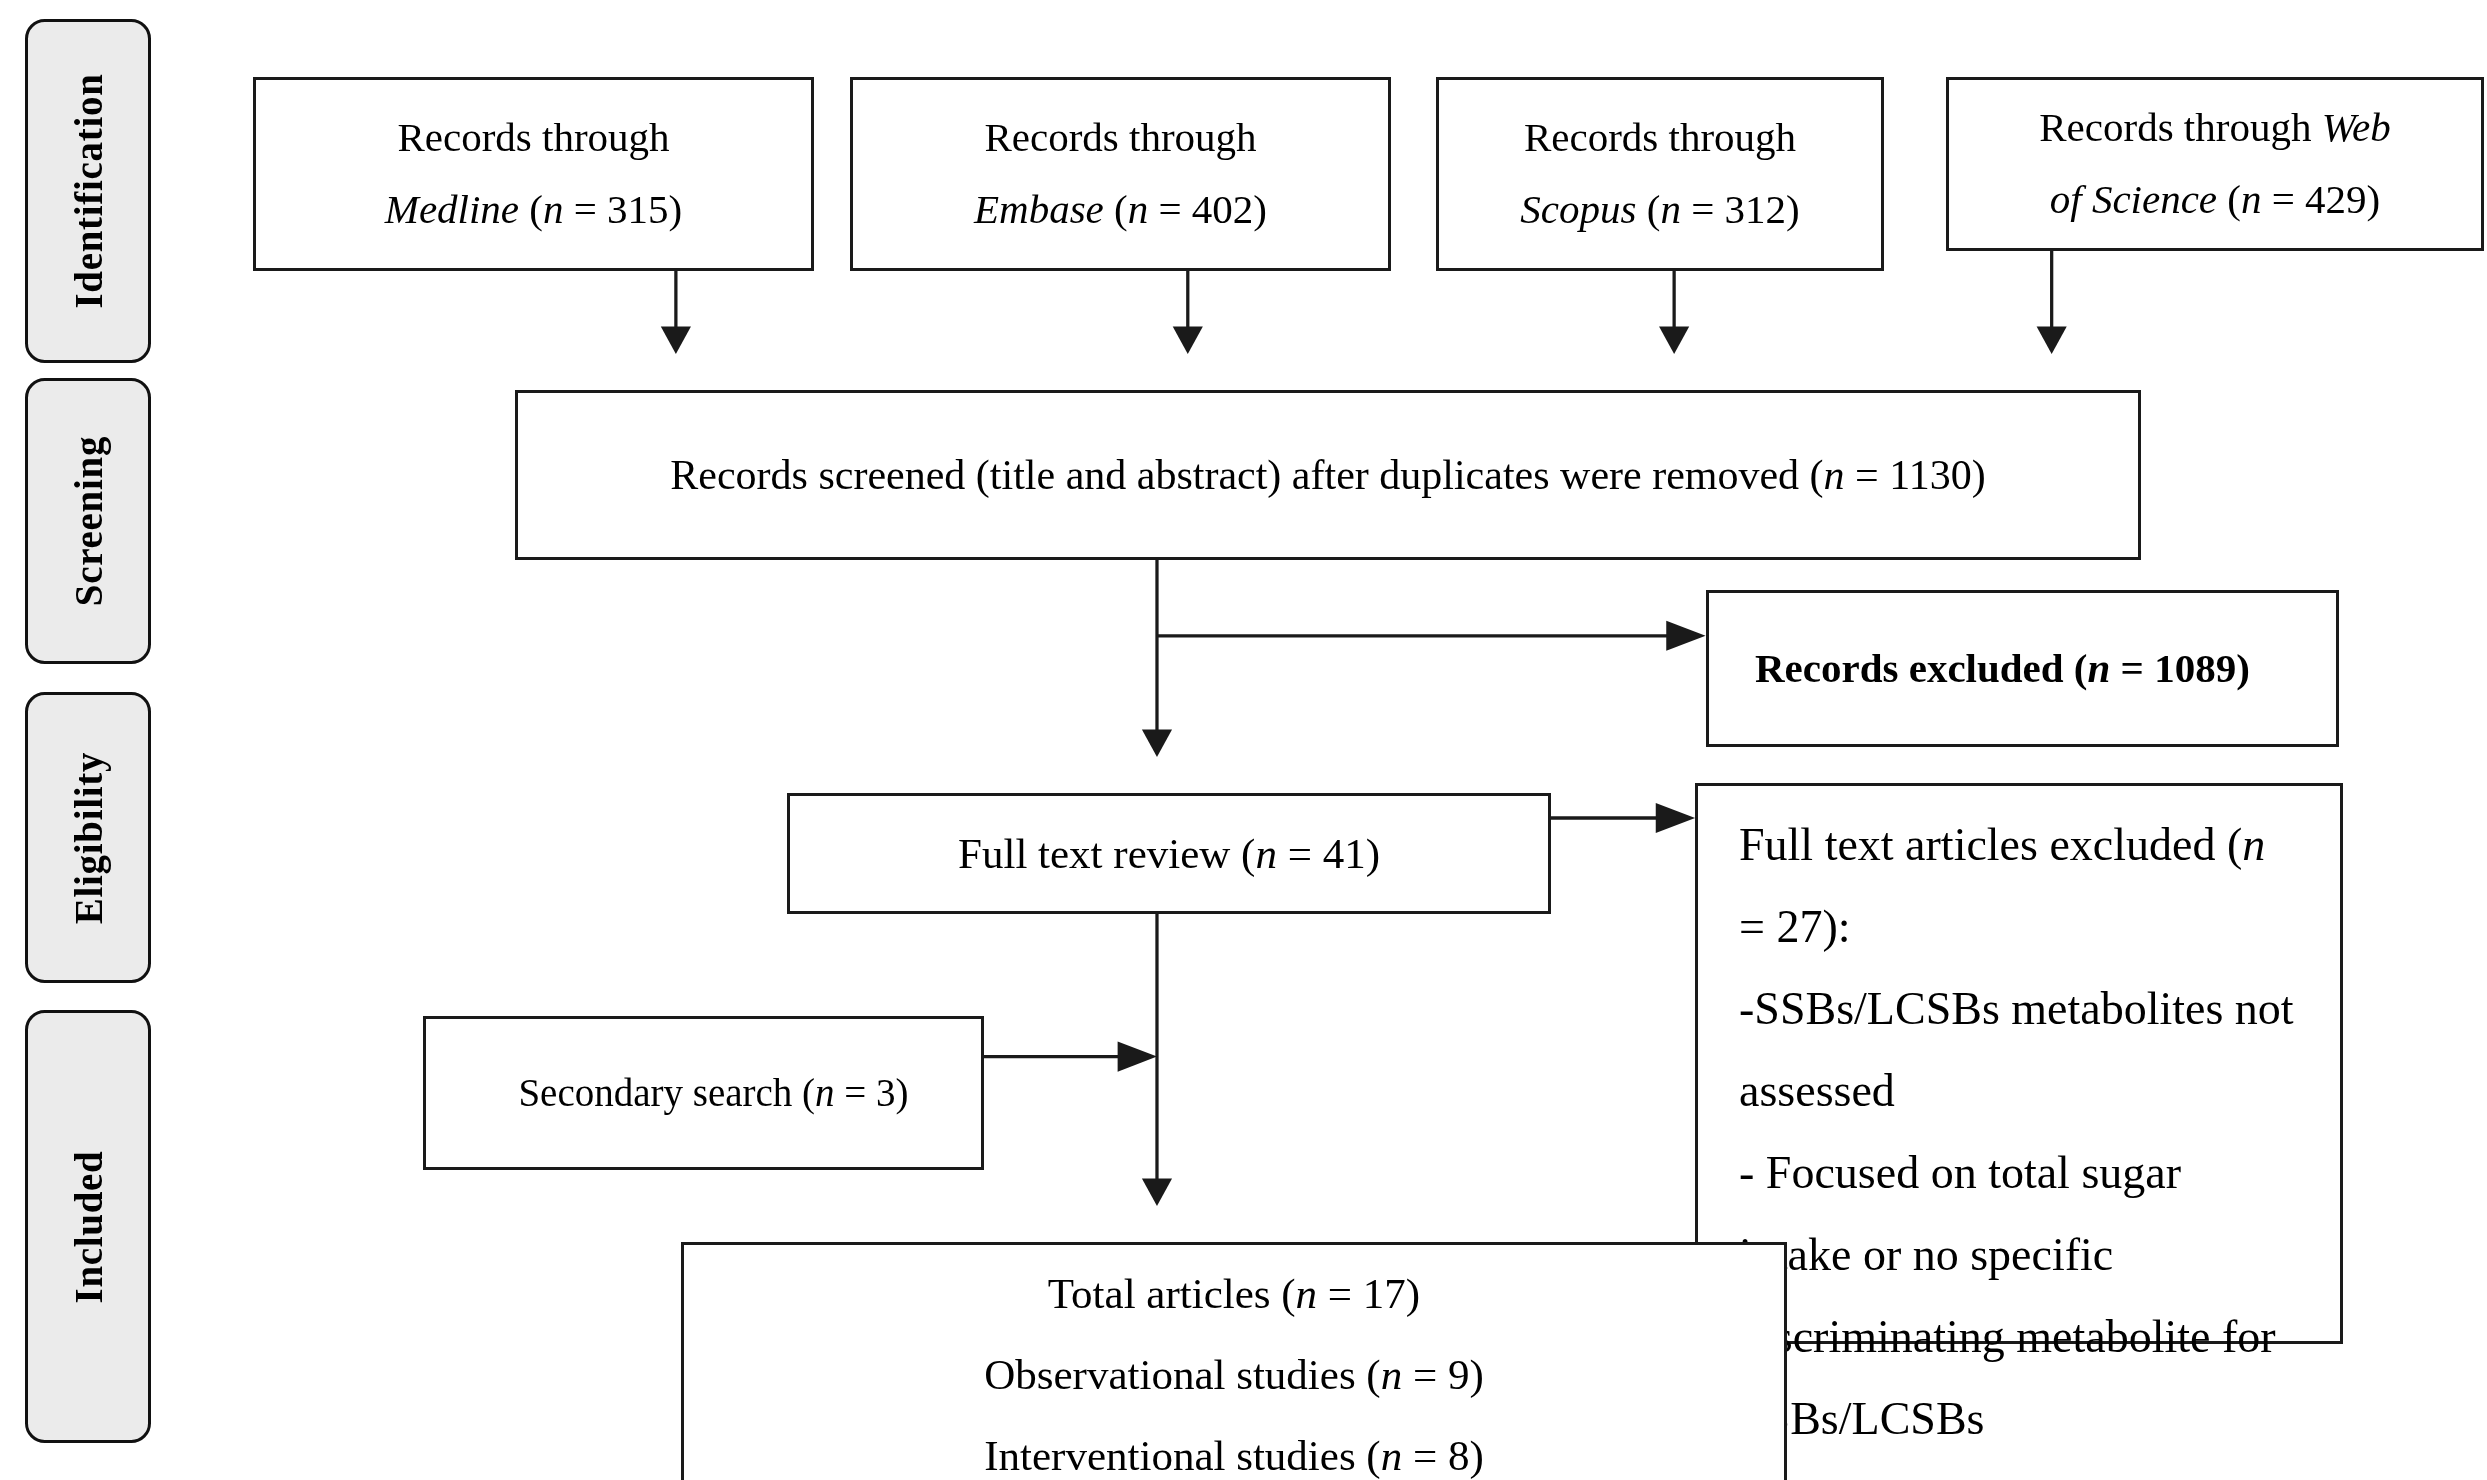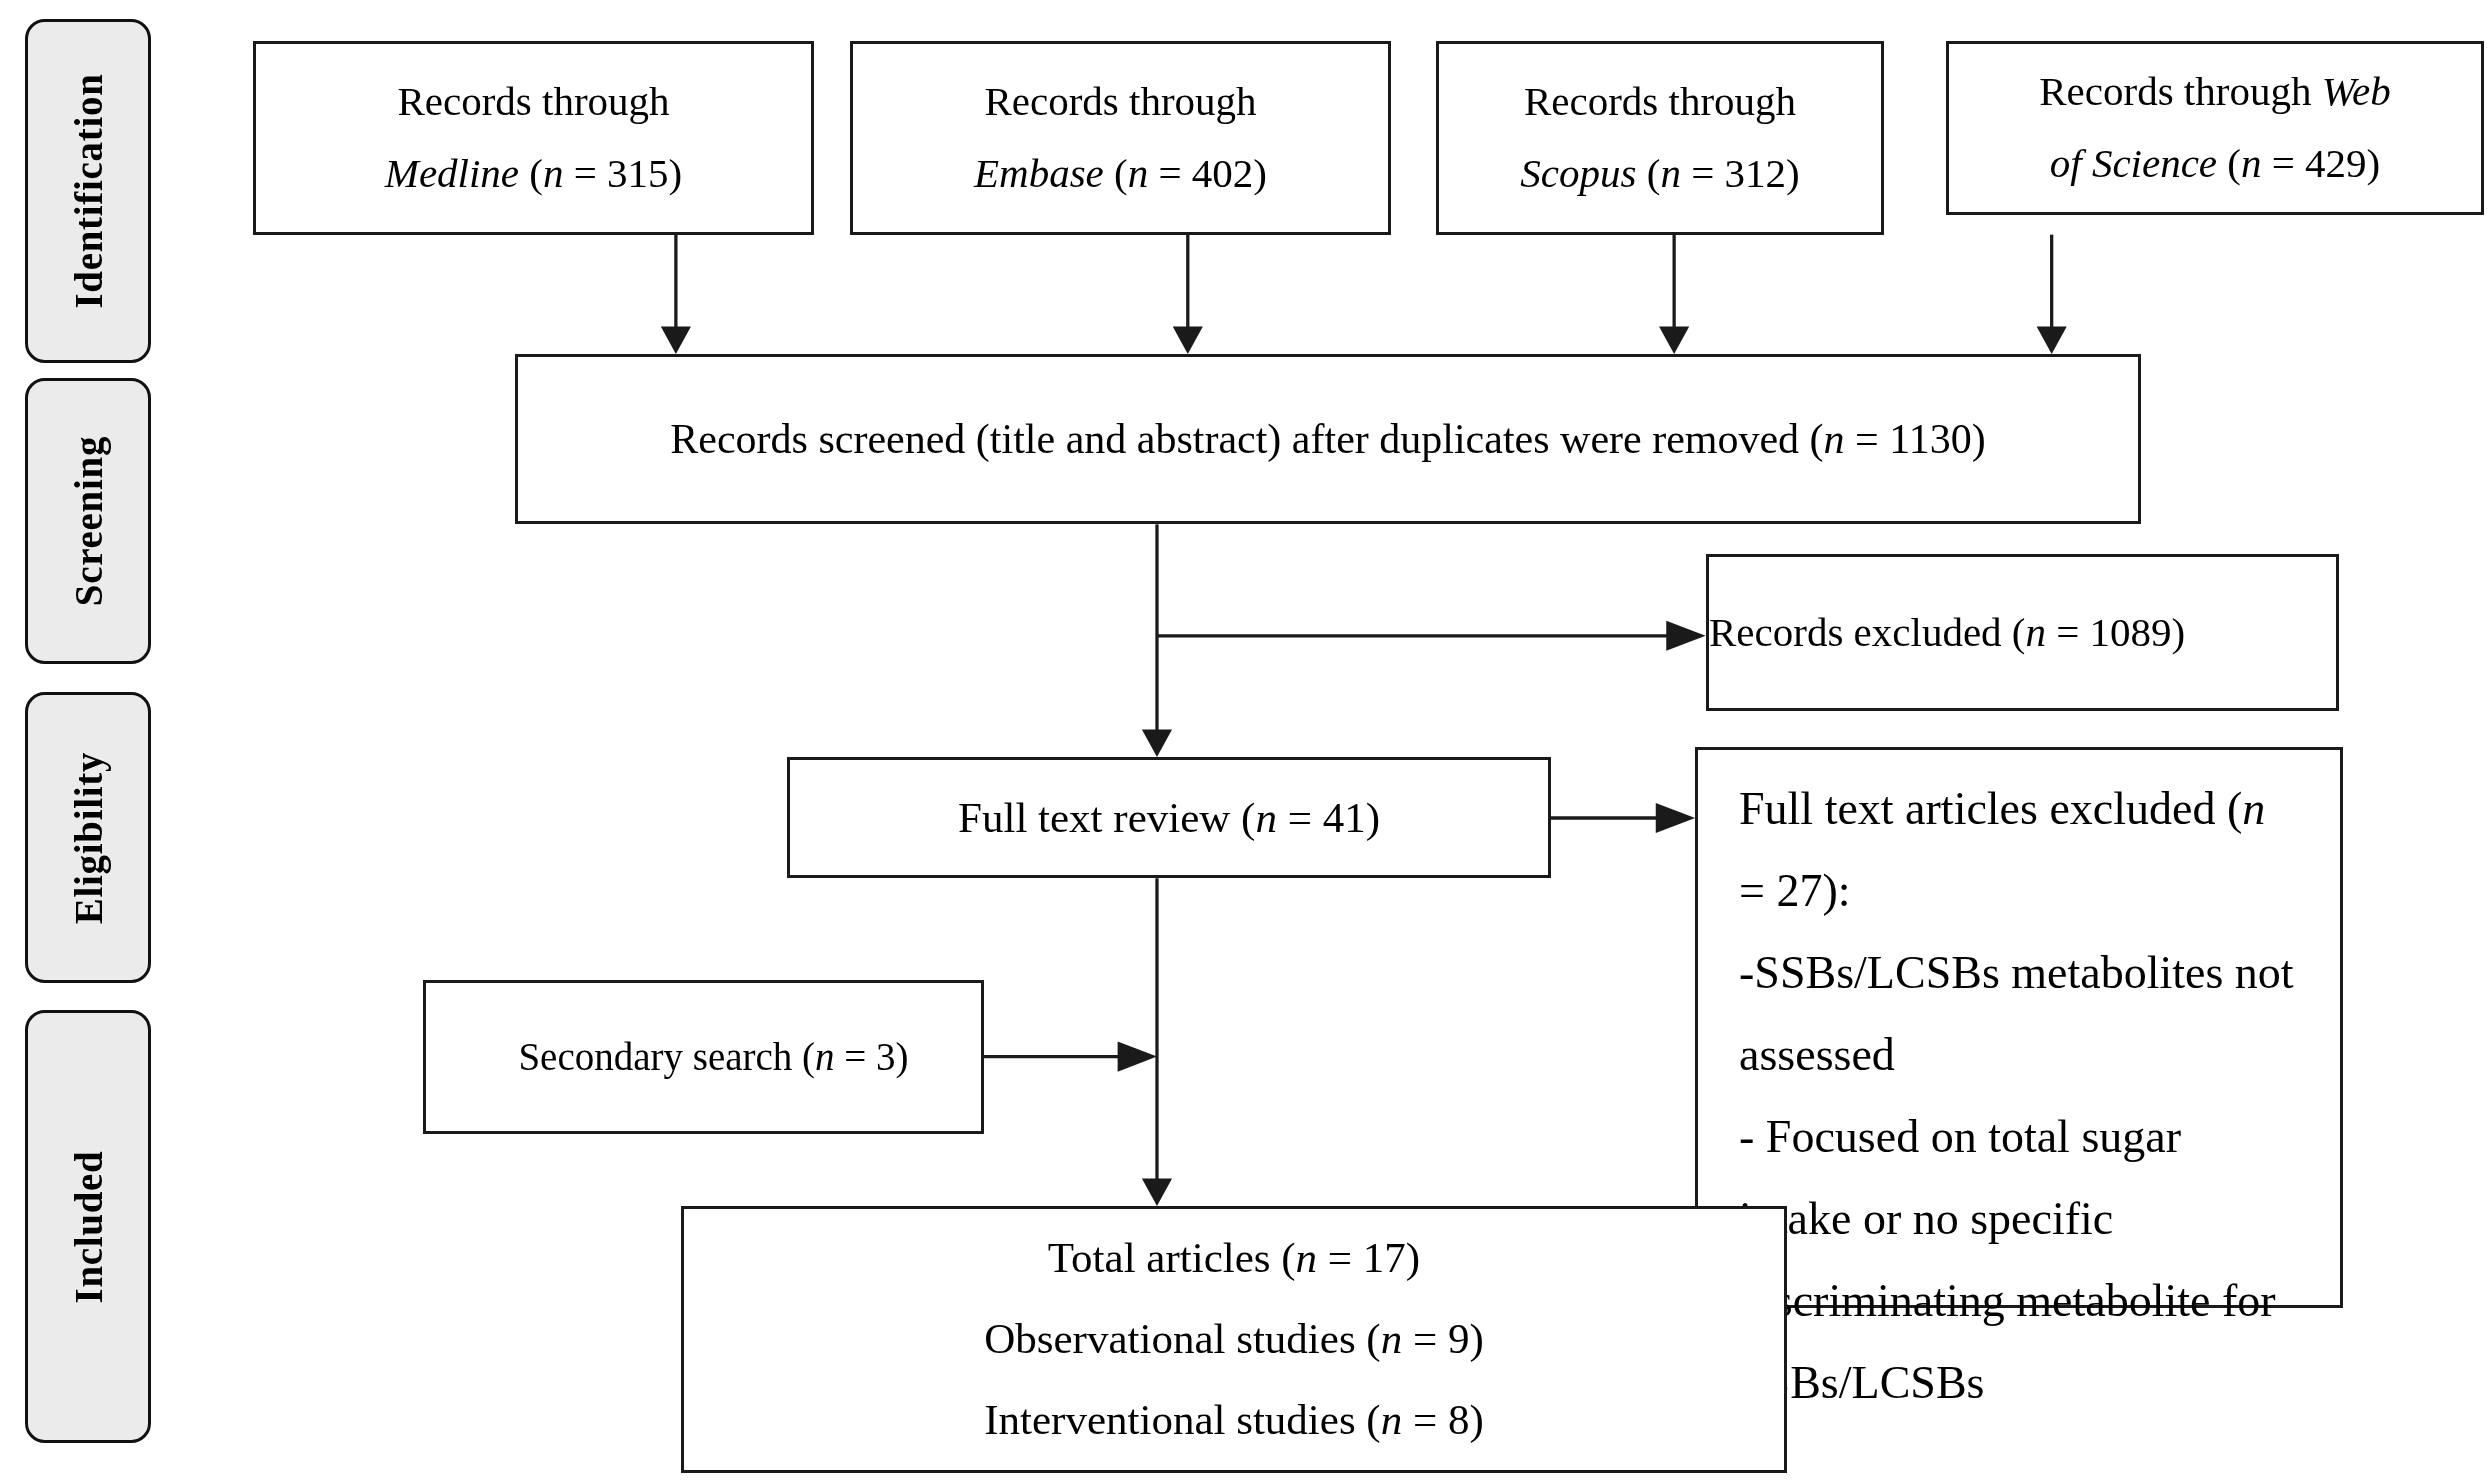--- a/index.html
+++ b/index.html
@@ -2,21 +2,21 @@
 <html style="font-size:10.5px"><head>
 <meta charset="utf-8">
 <style>
   html,body{margin:0;padding:0;background:#ffffff;}
   body{font-family:"Liberation Serif","DejaVu Serif",serif;color:#000;}
   .canvas{position:relative;width:2487px;height:1480px;background:#ffffff;overflow:hidden;}
   .connectors{position:absolute;left:0;top:0;width:2487px;height:1480px;}
   
   .node{position:absolute;box-sizing:border-box;border:3.3px solid #1a1a1a;background:#ffffff;
         display:flex;align-items:center;justify-content:center;text-align:center;
-        font-size:41px;line-height:1.75;}
+        font-size:41px;line-height:1.75;margin-top:36px;}
   .node em{font-style:italic;}
   .node.single{line-height:1.2;}
   .node.leftalign{justify-content:flex-start;text-align:left;}
   
   .stage{position:absolute;box-sizing:border-box;left:25px;width:126px;
          background:#ebebeb;border:3.9px solid #111111;border-radius:19.7px;}
   .stage-text{position:absolute;left:50%;top:50%;
               transform:translate(-50%,-50%) rotate(-90deg);
               white-space:nowrap;font-weight:bold;font-size:39px;letter-spacing:0.7px;}
 </style>
@@ -77,21 +77,21 @@
     <span>Records through<br><em>Scopus</em> (<em>n</em> = 312)</span>
   </div>
   <div class="node" style="left:1946px;top:41px;width:538px;height:174px;">
     <span>Records through <em>Web<br>of Science</em> (<em>n</em> = 429)</span>
   </div>
 
   <div class="node single" style="left:515px;top:354px;width:1626px;height:170px;font-size:42px;">
     <span>Records screened (title and abstract) after duplicates were removed (<em>n</em> = 1130)</span>
   </div>
 
-  <div class="node single leftalign" style="left:1706px;top:554px;width:633px;height:157px;">
+  <div class="node single leftalign" style="left:1706px;top:554px;width:633px;height:157px;padding-left:46px;font-weight:bold;">
     <span>Records excluded (<em>n</em> = 1089)</span>
   </div>
 
   <div class="node single" style="left:787px;top:757px;width:764px;height:121px;font-size:43px;">
     <span>Full text review (<em>n</em> = 41)</span>
   </div>
 
   <div class="node leftalign" style="left:1695px;top:747px;width:648px;height:561px;align-items:flex-start;padding:18.4px 19.7px 0 41px;font-size:46px;line-height:1.78;">
     <span>Full text articles excluded (<em>n</em><br>= 27):<br>-SSBs/LCSBs metabolites not<br>assessed<br>- Focused on total sugar<br>intake or no specific<br>discriminating metabolite for<br>SSBs/LCSBs</span>
   </div>

